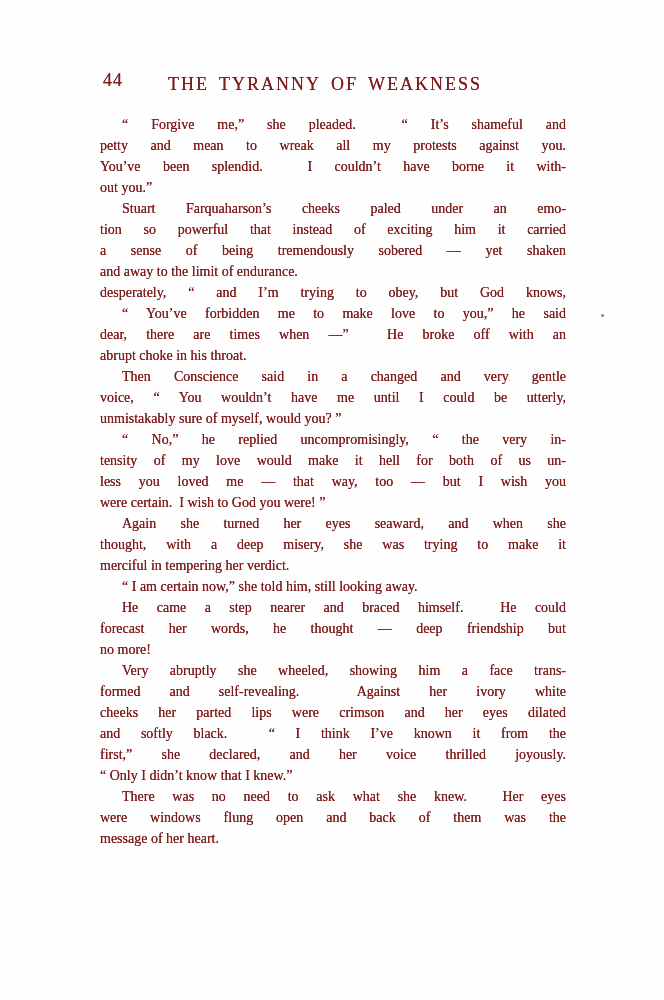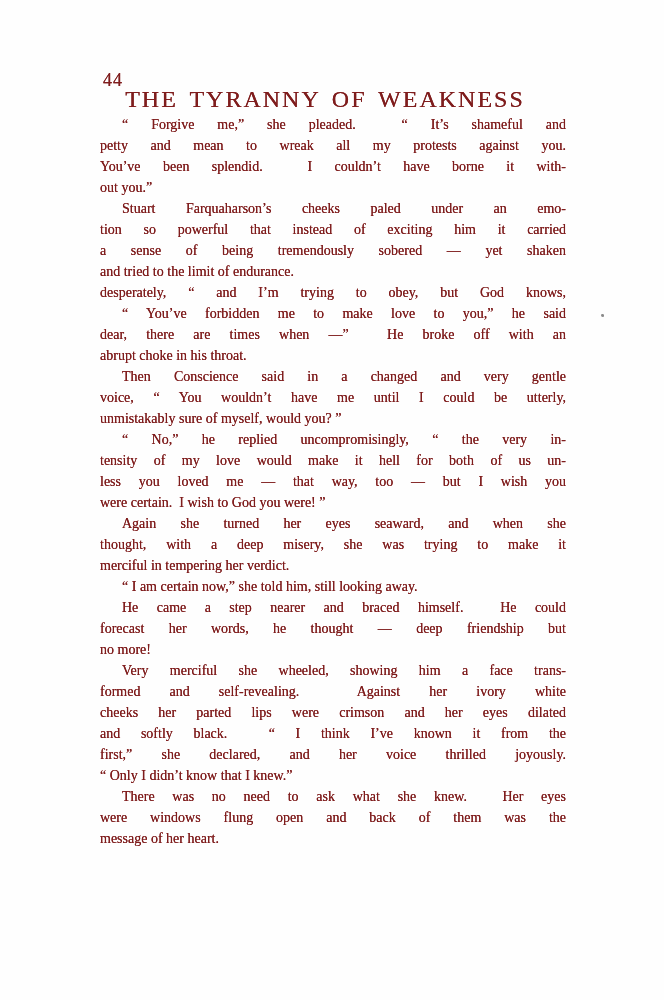--- a/index.html
+++ b/index.html
@@ -28,24 +28,24 @@
     position: absolute;
     left: 3px;
     top: 0;
     font-size: 18px;
     letter-spacing: 1px;
   }
   .running-title {
     position: absolute;
     left: 0;
     right: 0;
-    top: 16px;
+    top: 4px;
     text-align: center;
     padding-right: 16px;
-    font-size: 24px;
+    font-size: 18px;
     letter-spacing: 2px;
     word-spacing: 4px;
     white-space: nowrap;
   }
   .text-block {
     position: absolute;
     top: 114px;
     left: 100px;
     width: 466px;
     font-size: 14px;
@@ -81,21 +81,21 @@
       <div class="para">
         <div class="line first">“ Forgive me,” she pleaded.  “ It’s shameful and</div>
         <div class="line">petty and mean to wreak all my protests against you.</div>
         <div class="line">You’ve been splendid.  I couldn’t have borne it with-</div>
         <div class="line last">out you.”</div>
       </div>
       <div class="para">
         <div class="line first">Stuart Farquaharson’s cheeks paled under an emo-</div>
         <div class="line">tion so powerful that instead of exciting him it carried</div>
         <div class="line">a sense of being tremendously sobered — yet shaken</div>
-        <div class="line last">and tried to the limit of endurance.</div>
+        <div class="line last">and away to the limit of endurance.</div>
       </div>
       <div class="para">
         <div class="line">desperately, “ and I’m trying to obey, but God knows,</div>
         <div class="line first">“ You’ve forbidden me to make love to you,” he said</div>
         <div class="line">dear, there are times when —”  He broke off with an</div>
         <div class="line last">abrupt choke in his throat.</div>
       </div>
       <div class="para">
         <div class="line first">Then Conscience said in a changed and very gentle</div>
         <div class="line">voice, “ You wouldn’t have me until I could be utterly,</div>
@@ -114,21 +114,21 @@
       </div>
       <div class="para">
         <div class="line first last">“ I am certain now,” she told him, still looking away.</div>
       </div>
       <div class="para">
         <div class="line first">He came a step nearer and braced himself.  He could</div>
         <div class="line">forecast her words, he thought — deep friendship but</div>
         <div class="line last">no more!</div>
       </div>
       <div class="para">
-        <div class="line first">Very merciful she wheeled, showing him a face trans-</div>
+        <div class="line first">Very abruptly she wheeled, showing him a face trans-</div>
         <div class="line">formed and self-revealing.  Against her ivory white</div>
         <div class="line">cheeks her parted lips were crimson and her eyes dilated</div>
         <div class="line">and softly black.  “ I think I’ve known it from the</div>
         <div class="line">first,” she declared, and her voice thrilled joyously.</div>
         <div class="line last">“ Only I didn’t know that I knew.”</div>
       </div>
       <div class="para">
         <div class="line first">There was no need to ask what she knew.  Her eyes</div>
         <div class="line">were windows flung open and back of them was the</div>
         <div class="line last">message of her heart.</div>

